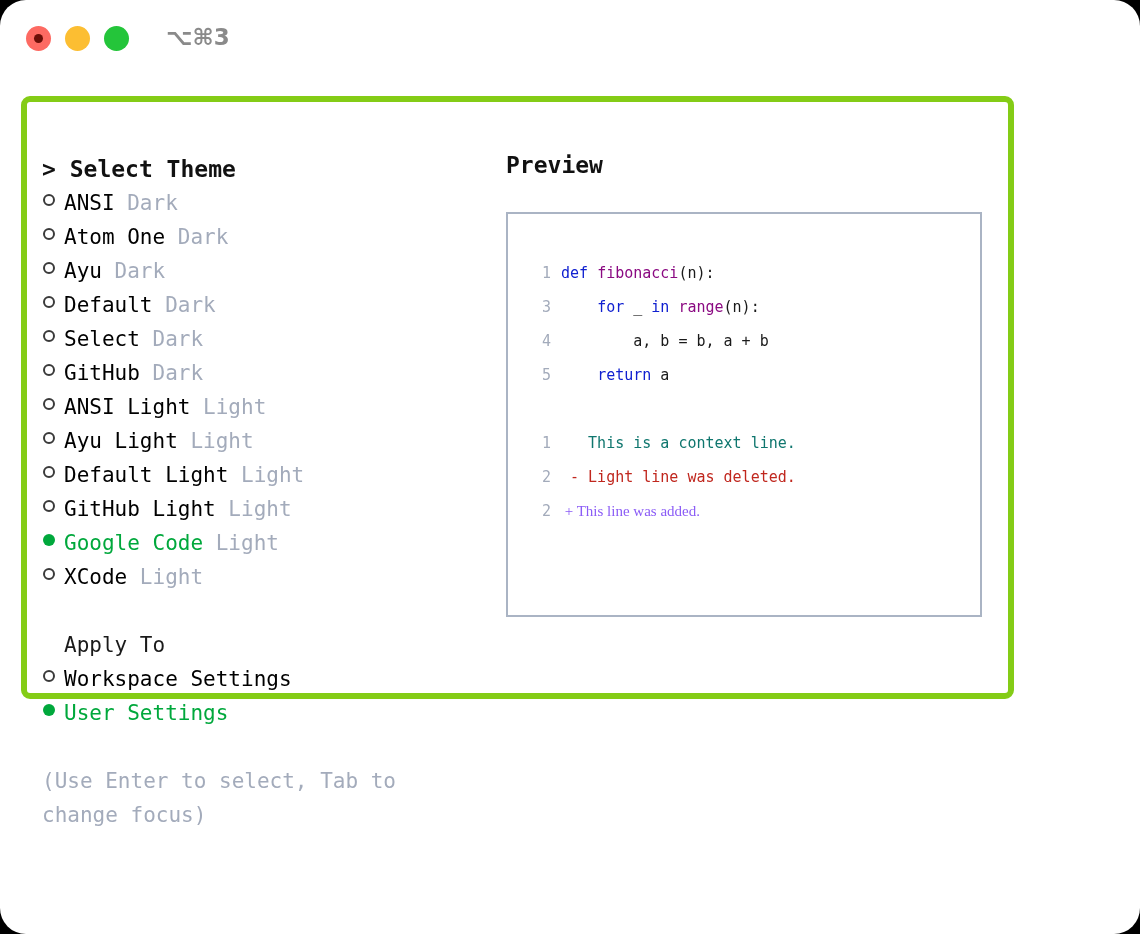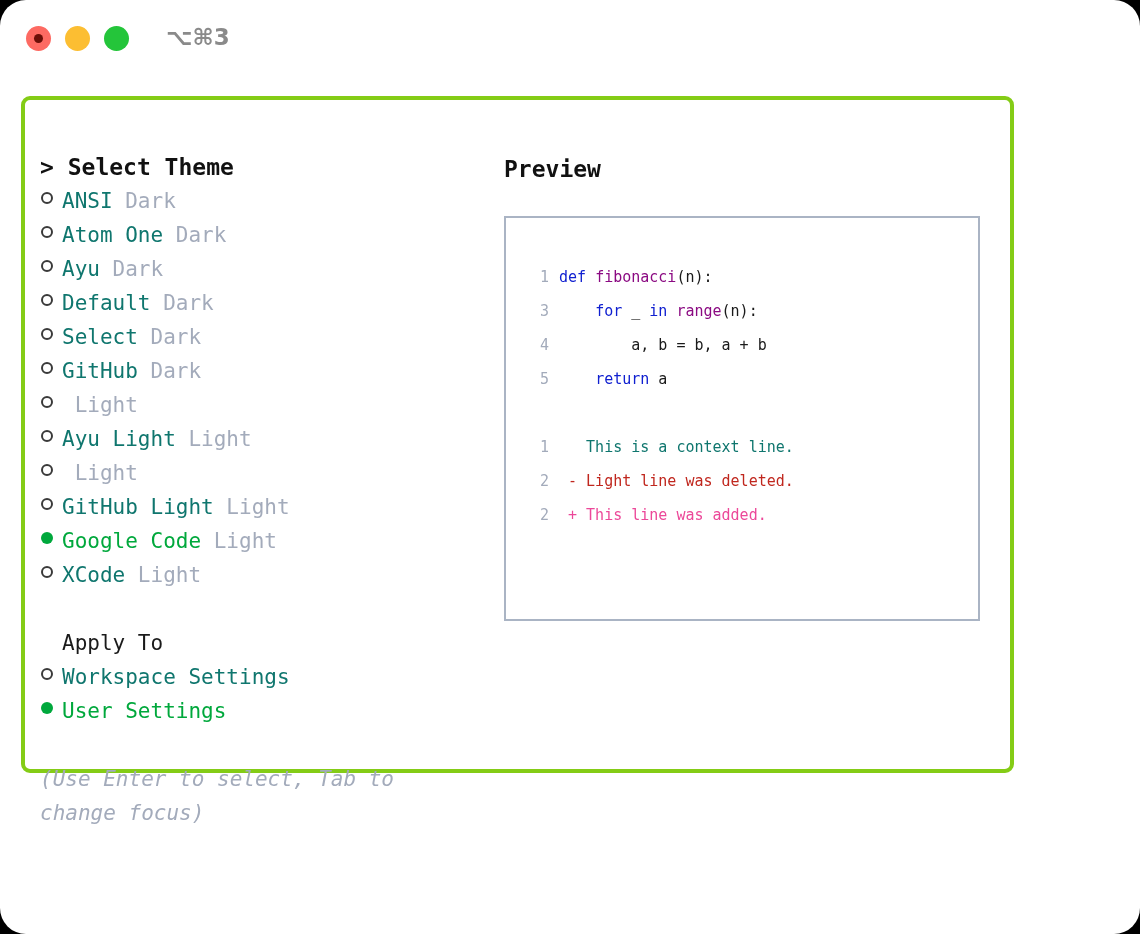--- a/index.html
+++ b/index.html
@@ -72,22 +72,22 @@
     font-family: "DejaVu Sans", "Liberation Sans", sans-serif;
     white-space: pre;
   }
 
   
   .panel {
     position: absolute;
     left: 21px;
     top: 96px;
     width: 993px;
-    height: 677px;
-    border: 4px solid #84cc16;
+    height: 603px;
+    border: 6px solid #84cc16;
     border-radius: 9px;
     box-sizing: border-box;
     background: #ffffff;
   }
 
   .columns {
     position: absolute;
     left: 0; top: 0;
     width: 100%;
     height: 100%;
@@ -140,21 +140,21 @@
   .marker .dot {
     position: absolute;
     left: 1px;
     top: -16px;
     width: 12px;
     height: 12px;
     border-radius: 50%;
     background: #00a83c;
   }
 
-  .opt-name  { color: #0f766e; }
+  .opt-name  { color: #000000; }
   .opt-name.selected { color: #00a83c; }
   .opt-kind  { color: #a3abbb; }
 
   .subhead {
     font-size: 21px;
     color: #1a1a1a;
     line-height: 34px;
     height: 34px;
     padding-left: 22px;
     white-space: pre;
@@ -162,28 +162,27 @@
 
   .spacer-row { height: 34px; }
 
   .hint {
     margin-top: 34px;
     font-size: 21px;
     line-height: 34px;
     color: #a3abbb;
     width: 420px;
     white-space: pre-wrap;
-    font-style: italic;
   }
 
   
   .right-col {
     position: absolute;
     left: 479px;
-    top: 52px;
+    top: 46px;
     width: 500px;
   }
 
   .preview-title {
     font-size: 23px;
     font-weight: bold;
     color: #111111;
     line-height: 34px;
     white-space: pre;
   }
@@ -219,21 +218,21 @@
 
   .kw   { color: #1020d0; }
   .fn   { color: #8b0a82; }
   .num  { color: #008878; }
   .pln  { color: #1a1a1a; }
 
   .blank-line { height: 34px; }
 
   .ctx  { color: #0f766e; }
   .del  { color: #c0271e; }
-  .add  { color: #ec4899; }
+  .add  { color: #8b5cf6; font-family: Liberation Serif, serif; }
 </style>
 </head>
 <body>
 
 <div class="window">
 
   <div class="titlebar">
     <div class="lights">
       <div class="light red"></div>
       <div class="light yellow"></div>
@@ -249,23 +248,23 @@
 
         <div class="section-title">&gt; Select Theme</div>
 
         <div class="opt-list" id="theme-list">
             <div class="opt-row"><span class="marker"><span class="ring"></span></span><span class="opt-name">ANSI</span><span class="opt-kind"> Dark</span></div>
             <div class="opt-row"><span class="marker"><span class="ring"></span></span><span class="opt-name">Atom One</span><span class="opt-kind"> Dark</span></div>
             <div class="opt-row"><span class="marker"><span class="ring"></span></span><span class="opt-name">Ayu</span><span class="opt-kind"> Dark</span></div>
             <div class="opt-row"><span class="marker"><span class="ring"></span></span><span class="opt-name">Default</span><span class="opt-kind"> Dark</span></div>
             <div class="opt-row"><span class="marker"><span class="ring"></span></span><span class="opt-name">Select</span><span class="opt-kind"> Dark</span></div>
             <div class="opt-row"><span class="marker"><span class="ring"></span></span><span class="opt-name">GitHub</span><span class="opt-kind"> Dark</span></div>
-            <div class="opt-row"><span class="marker"><span class="ring"></span></span><span class="opt-kind"> Light</span></div>
+            <div class="opt-row"><span class="marker"><span class="ring"></span></span><span class="opt-name">ANSI Light</span><span class="opt-kind"> Light</span></div>
             <div class="opt-row"><span class="marker"><span class="ring"></span></span><span class="opt-name">Ayu Light</span><span class="opt-kind"> Light</span></div>
-            <div class="opt-row"><span class="marker"><span class="ring"></span></span><span class="opt-kind"> Light</span></div>
+            <div class="opt-row"><span class="marker"><span class="ring"></span></span><span class="opt-name">Default Light</span><span class="opt-kind"> Light</span></div>
             <div class="opt-row"><span class="marker"><span class="ring"></span></span><span class="opt-name">GitHub Light</span><span class="opt-kind"> Light</span></div>
             <div class="opt-row"><span class="marker"><span class="dot"></span></span><span class="opt-name selected">Google Code</span><span class="opt-kind"> Light</span></div>
             <div class="opt-row"><span class="marker"><span class="ring"></span></span><span class="opt-name">XCode</span><span class="opt-kind"> Light</span></div>
           </div>
 
         <div class="spacer-row"></div>
 
         <div class="subhead">Apply To</div>
 
         <div class="opt-list" id="apply-list">

